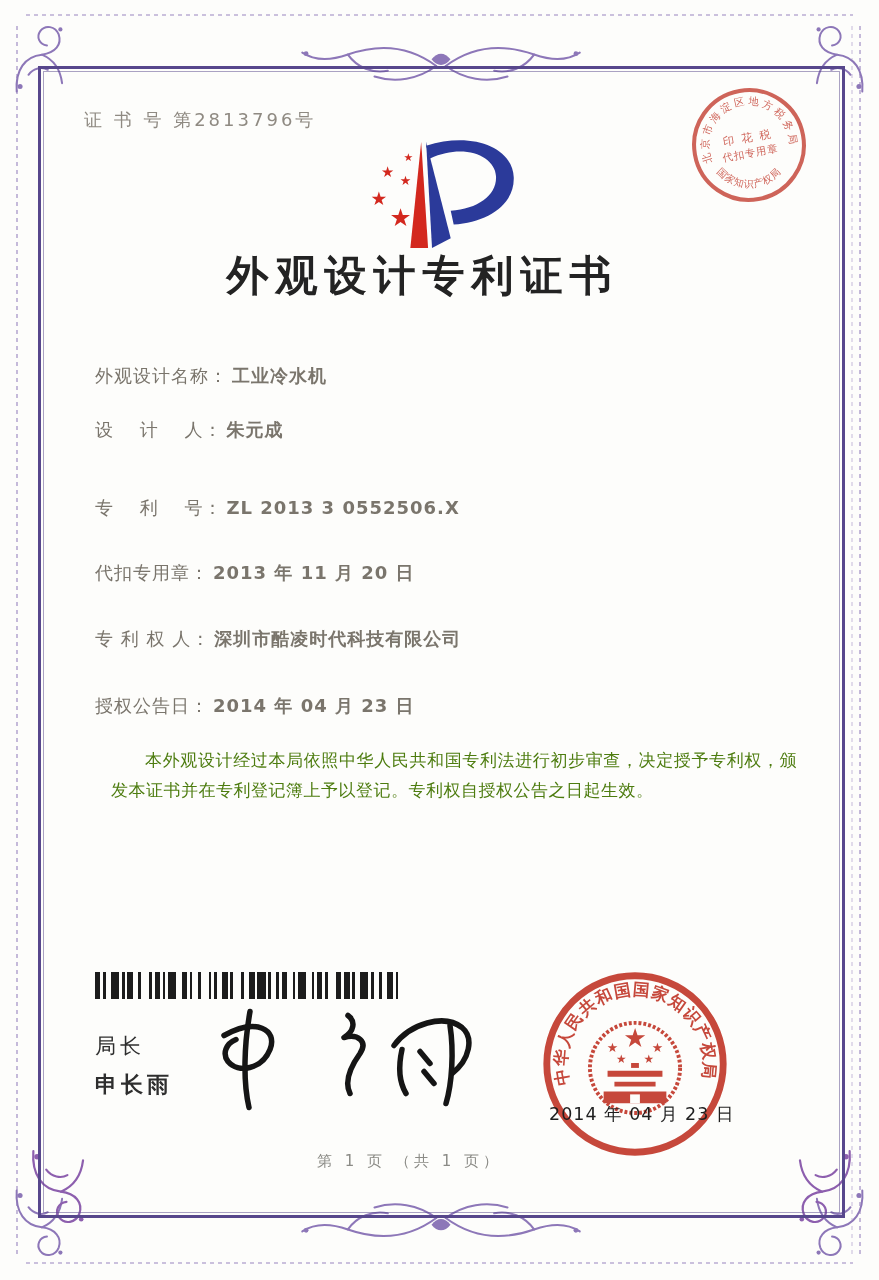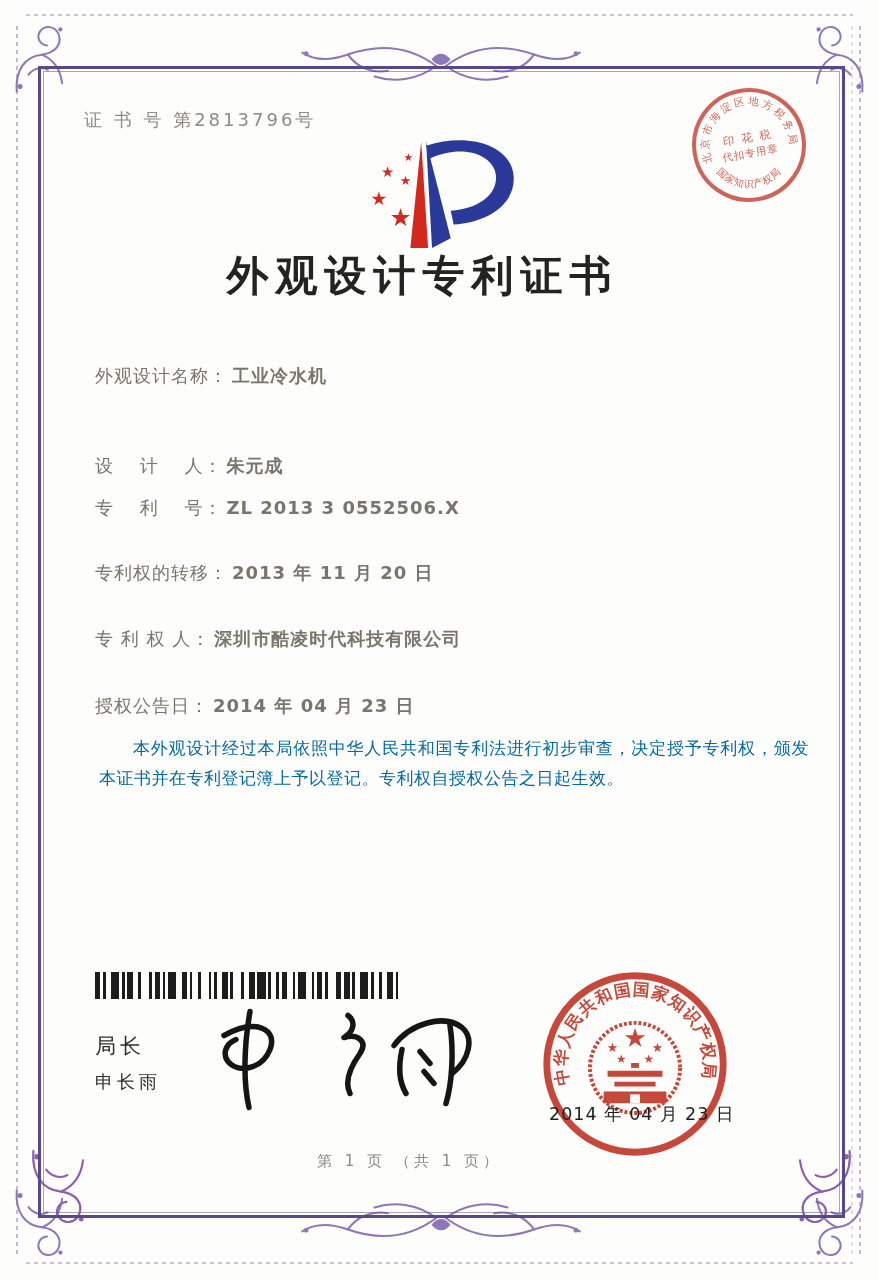--- a/index.html
+++ b/index.html
@@ -33,31 +33,31 @@
   .frame::after{content:"";position:absolute;inset:2px;border:1px solid rgba(87,71,140,.5);}
   
   .certno{position:absolute;left:84px;top:108px;font-size:18px;letter-spacing:3px;
     color:#8f8a82;text-align:right;}
   .title{position:absolute;left:0;right:34px;top:248px;text-align:center;
     font-family:"DejaVu Serif",serif;font-size:42px;letter-spacing:7px;color:#232323;font-weight:600;}
   .logo{position:absolute;left:338px;top:128px;width:190px;height:128px;}
   .fields{position:absolute;left:95px;top:0;}
   .frow{position:absolute;white-space:nowrap;font-size:18px;color:#7a756c;letter-spacing:1px;}
   .frow .fval{padding-left:4px;font-weight:bold;}
-  .frow:nth-of-type(1){top:364px}.frow:nth-of-type(2){top:454px}
+  .frow:nth-of-type(1){top:364px}.frow:nth-of-type(2){top:418px}
   .frow:nth-of-type(3){top:496px}.frow:nth-of-type(4){top:561px}
   .frow:nth-of-type(5){top:627px}.frow:nth-of-type(6){top:694px}
   .paras{position:absolute;left:95px;width:718px;top:730px;}
-  .paras p{margin:4px;text-indent:2em;font-size:17px;line-height:29.5px;
-    color:#0369a1;letter-spacing:.5px;text-align:justify;}
+  .paras p{margin:16px;text-indent:2em;font-size:17px;line-height:29.5px;
+    color:#4d7c0f;letter-spacing:.5px;text-align:justify;}
   .barcode{position:absolute;left:95px;top:972px;width:312px;height:27px;display:flex;align-items:stretch;}
   .barcode .bar{background:#1c1c1c;}
   .barcode .gap{background:transparent;}
   .sig-title{position:absolute;left:95px;top:1032px;font-size:21px;color:#2e2e2e;letter-spacing:4px;}
-  .sig-name{position:absolute;left:95px;top:1070px;font-size:18px;color:#2e2e2e;letter-spacing:4px;}
+  .sig-name{position:absolute;left:95px;top:1070px;font-size:22px;color:#2e2e2e;letter-spacing:4px;font-weight:bold;}
   .signature{position:absolute;left:198px;top:1000px;width:290px;height:118px;}
   .footer{position:absolute;left:0;right:60px;top:1152px;text-align:center;
     font-size:15px;letter-spacing:4px;color:#8b8b86;}
   
   .tax-stamp{position:absolute;left:686px;top:82px;width:126px;height:126px;
     transform:rotate(-10deg);opacity:.9;}
   .office-seal{position:absolute;left:537px;top:966px;width:196px;height:196px;opacity:.93;}
   .seal-date{position:absolute;left:549px;top:1102px;width:180px;font-size:17.5px;
     color:#1e1e1e;letter-spacing:1px;white-space:nowrap;z-index:5;}
 </style>
@@ -156,21 +156,21 @@
   <div class="frow">
     <span class="flabel">外观设计名称：</span><span class="fval">工业冷水机</span>
   </div>
   <div class="frow">
     <span class="flabel">设　 计　 人：</span><span class="fval">朱元成</span>
   </div>
   <div class="frow">
     <span class="flabel">专　 利　 号：</span><span class="fval">ZL 2013 3 0552506.X</span>
   </div>
   <div class="frow">
-    <span class="flabel">专利权的转移：</span><span class="fval">2013 年 11 月 20 日</span>
+    <span class="flabel">代扣专用章：</span><span class="fval">2013 年 11 月 20 日</span>
   </div>
   <div class="frow">
     <span class="flabel">专 利 权 人：</span><span class="fval">深圳市酷凌时代科技有限公司</span>
   </div>
   <div class="frow">
     <span class="flabel">授权公告日：</span><span class="fval">2014 年 04 月 23 日</span>
   </div>
 </div>
 
 <div class="paras">

